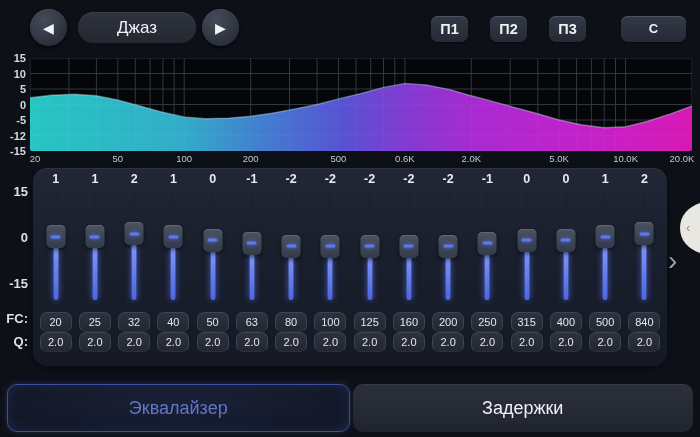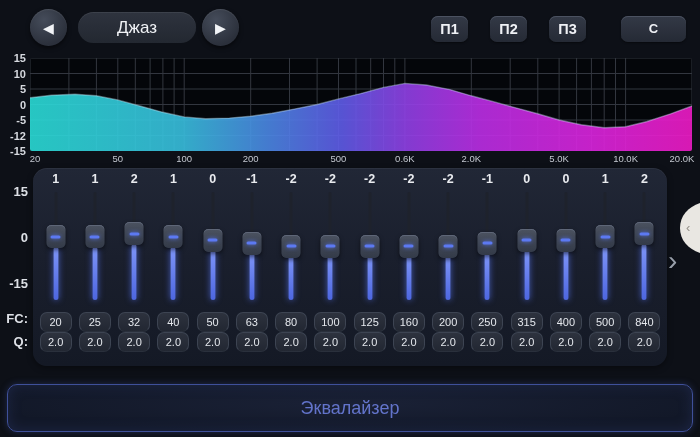--- a/index.html
+++ b/index.html
@@ -372,15 +372,16 @@
 
   <div class="edge-handle">
     <svg width="21" height="50" viewBox="0 0 21 50">
       <path d="M21,0 C9,4 1,13 1,25 C1,37 9,46 21,50 Z" fill="#e9e7e2"></path>
     </svg>
     <span>‹</span>
   </div>
 
   <div class="tabbar">
     <div class="tab active">Эквалайзер</div>
+    <div class="tab">Задержки</div>
   </div>
 
 </div>
 
 </body></html>

